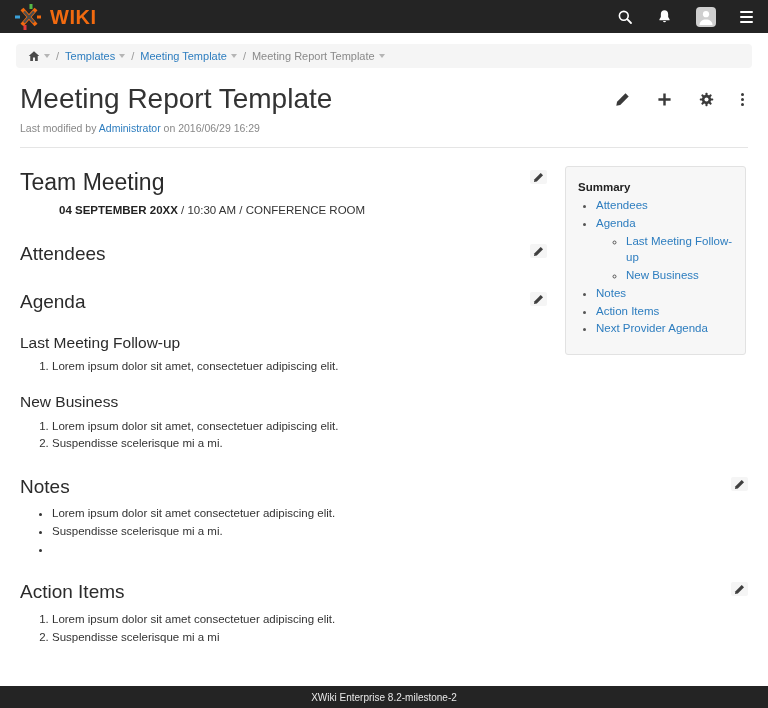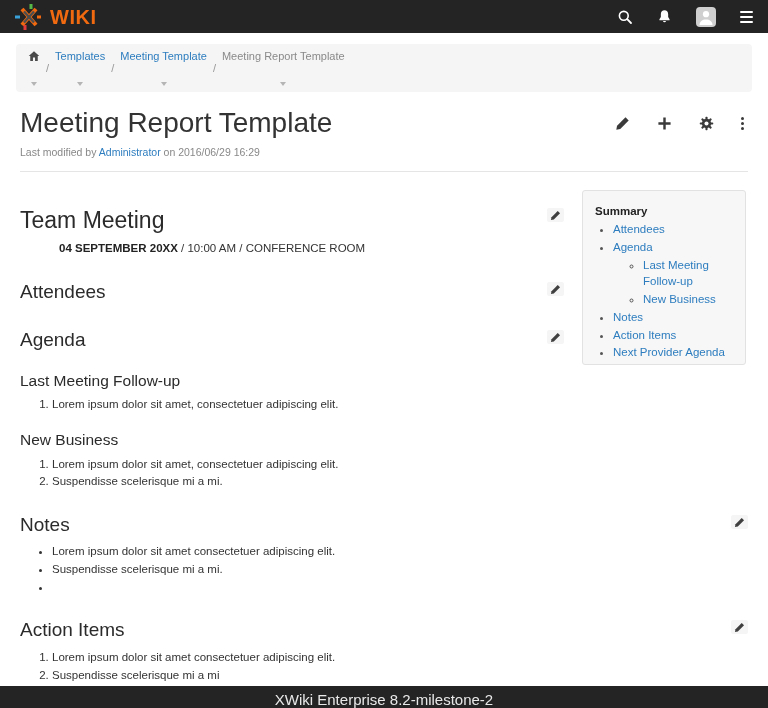--- a/index.html
+++ b/index.html
@@ -24,70 +24,70 @@
   .avatar { width:20px; height:20px; border-radius:4px; background:#cfcfcf; display:flex; align-items:flex-end; justify-content:center; overflow:hidden; }
   .burger { display:flex; flex-direction:column; gap:3px; }
   .burger i { display:block; width:13px; height:2px; background:#fff; border-radius:1px; }
 
   
   .breadcrumb {
     margin:11px 16px 0; background:#f5f5f5; border-radius:4px;
     padding:6px 12px; font-size:11px; color:#808080;
     display:flex; align-items:center; gap:6px;
   }
-  .crumb { display:flex; align-items:center; gap:20px;flex-direction:column; }
+  .crumb { display:flex; align-items:center; gap:4px; }
   .caret { width:0; height:0; border-left:3px solid transparent; border-right:3px solid transparent; border-top:4px solid #b5b5b5; display:inline-block; }
   .crumb-sep { color:#999; }
 
   
   .container { padding:0 20px; }
   .page-header-top { display:flex; justify-content:space-between; align-items:flex-start; margin-top:16px; }
   .page-title { font-size:28px; font-weight:400; color:#333; margin:0; line-height:1.1; }
   .page-actions { display:flex; align-items:center; gap:27px; padding-top:8px; padding-right:4px; }
   .page-actions .act { cursor:pointer; display:flex; align-items:center; }
   .kebab { display:flex; flex-direction:column; gap:2px; }
   .kebab i { width:3px; height:3px; background:#3a3a3a; border-radius:50%; display:block; }
   .modified { font-size:10.5px; color:#888; margin:7px 0 8px; }
   hr.head-rule { border:0; border-top:1px solid #e5e5e5; margin:13px 0 0; }
 
   
   .xcontent { padding-top:16px; font-size:11.5px; line-height:1.45; }
   .xcontent::after { content:""; display:block; clear:both; }
 
   .toc {
-    float:right; width:164px; background:#f7f7f7; border:1px solid #e2e2e2;
-    border-radius:3px; padding:12px 8px 2px 10px; margin:2px 2px 14px 18px;
+    float:right; width:181px; background:#f7f7f7; border:1px solid #e2e2e2;
+    border-radius:3px; padding:12px 8px 16px 10px; margin:2px 2px 14px 18px;
     font-size:11.5px;
   }
   .toc-title { font-weight:bold; color:#222; margin:0 0 2px 2px; font-size:11.5px; }
   .toc ul { margin:2px 0 0; padding-left:20px; }
   .toc ul ul { list-style:circle; padding-left:26px; margin:0; }
   .toc li { margin:1px 0; color:#555; }
   .toc a { color:#2d7dbf; }
 
-  h2.doc-h1 { font-size:23px; font-weight:400; margin:16px 0 3px; color:#2b2b2b; }
+  h2.doc-h1 { font-size:23px; font-weight:400; margin:2px 0 3px; color:#2b2b2b; }
   .meeting-meta { font-size:11.5px; margin:0 0 4px; }
   .meeting-meta b { color:#222;padding-left:39px; }
   h3.doc-h2 { font-size:19px; font-weight:400; margin:21px 0 5px; color:#2b2b2b; }
   h4.doc-h3 { font-size:15.5px; font-weight:400; margin:16px 0 4px; color:#2b2b2b; }
   .xcontent p { margin:2px 0 4px; }
   .xcontent ol, .xcontent ul.notes-list { margin:3px 0 6px; padding-left:32px; }
   .xcontent li { margin:1px 0; }
   .xcontent ul ul { list-style:circle; padding-left:30px; margin:1px 0 0; }
 
   .sec-edit {
     float:right; background:#f5f5f5; border-radius:2px; padding:2px 3px 1px;
     line-height:0; cursor:pointer; margin-left:8px; margin-top:4px;
   }
 
   
   .bottombar {
     position:absolute; left:0; right:0; bottom:0; height:22px;
-    background:#242424; color:#e8e8e8; font-size:15px;
-    display:flex; align-items:flex-end; justify-content:center;
+    background:#242424; color:#e8e8e8; font-size:10px;
+    display:flex; align-items:center; justify-content:center;
   }
 </style>
 </head>
 <body>
 
 <header class="navbar">
   <div class="logo">
     <span style="line-height:0;">
       <svg width="26" height="26" viewBox="0 0 26 26">
         <rect x="0" y="11.5" width="5" height="3" fill="#3aa0d8"></rect>
@@ -205,21 +205,21 @@
         </li>
         <li><a>Notes</a></li>
         <li><a>Action Items</a></li>
         <li><a>Next Provider Agenda</a></li>
       </ul>
     </aside>
 
     <h2 class="doc-h1"><span class="sec-edit"><svg width="11" height="11" viewBox="0 0 16 16">
             <path fill="#3f3f3f" d="M11.2 1.4 14.6 4.8 5.6 13.8 1.4 14.6 2.2 10.4z"></path>
           </svg></span><span>Team Meeting</span></h2>
-    <p class="meeting-meta"><b>04 SEPTEMBER 20XX</b><span> / 10:00 AM / CONFERENCE ROOM</span></p>
+    <p class="meeting-meta"><b>04 SEPTEMBER 20XX</b><span> / 10:30 AM / CONFERENCE ROOM</span></p>
 
     <h3 class="doc-h2"><span class="sec-edit"><svg width="11" height="11" viewBox="0 0 16 16">
             <path fill="#3f3f3f" d="M11.2 1.4 14.6 4.8 5.6 13.8 1.4 14.6 2.2 10.4z"></path>
           </svg></span><span>Attendees</span></h3>
 
     <h3 class="doc-h2"><span class="sec-edit"><svg width="11" height="11" viewBox="0 0 16 16">
             <path fill="#3f3f3f" d="M11.2 1.4 14.6 4.8 5.6 13.8 1.4 14.6 2.2 10.4z"></path>
           </svg></span><span>Agenda</span></h3>
 
     <h4 class="doc-h3">Last Meeting Follow-up</h4>

